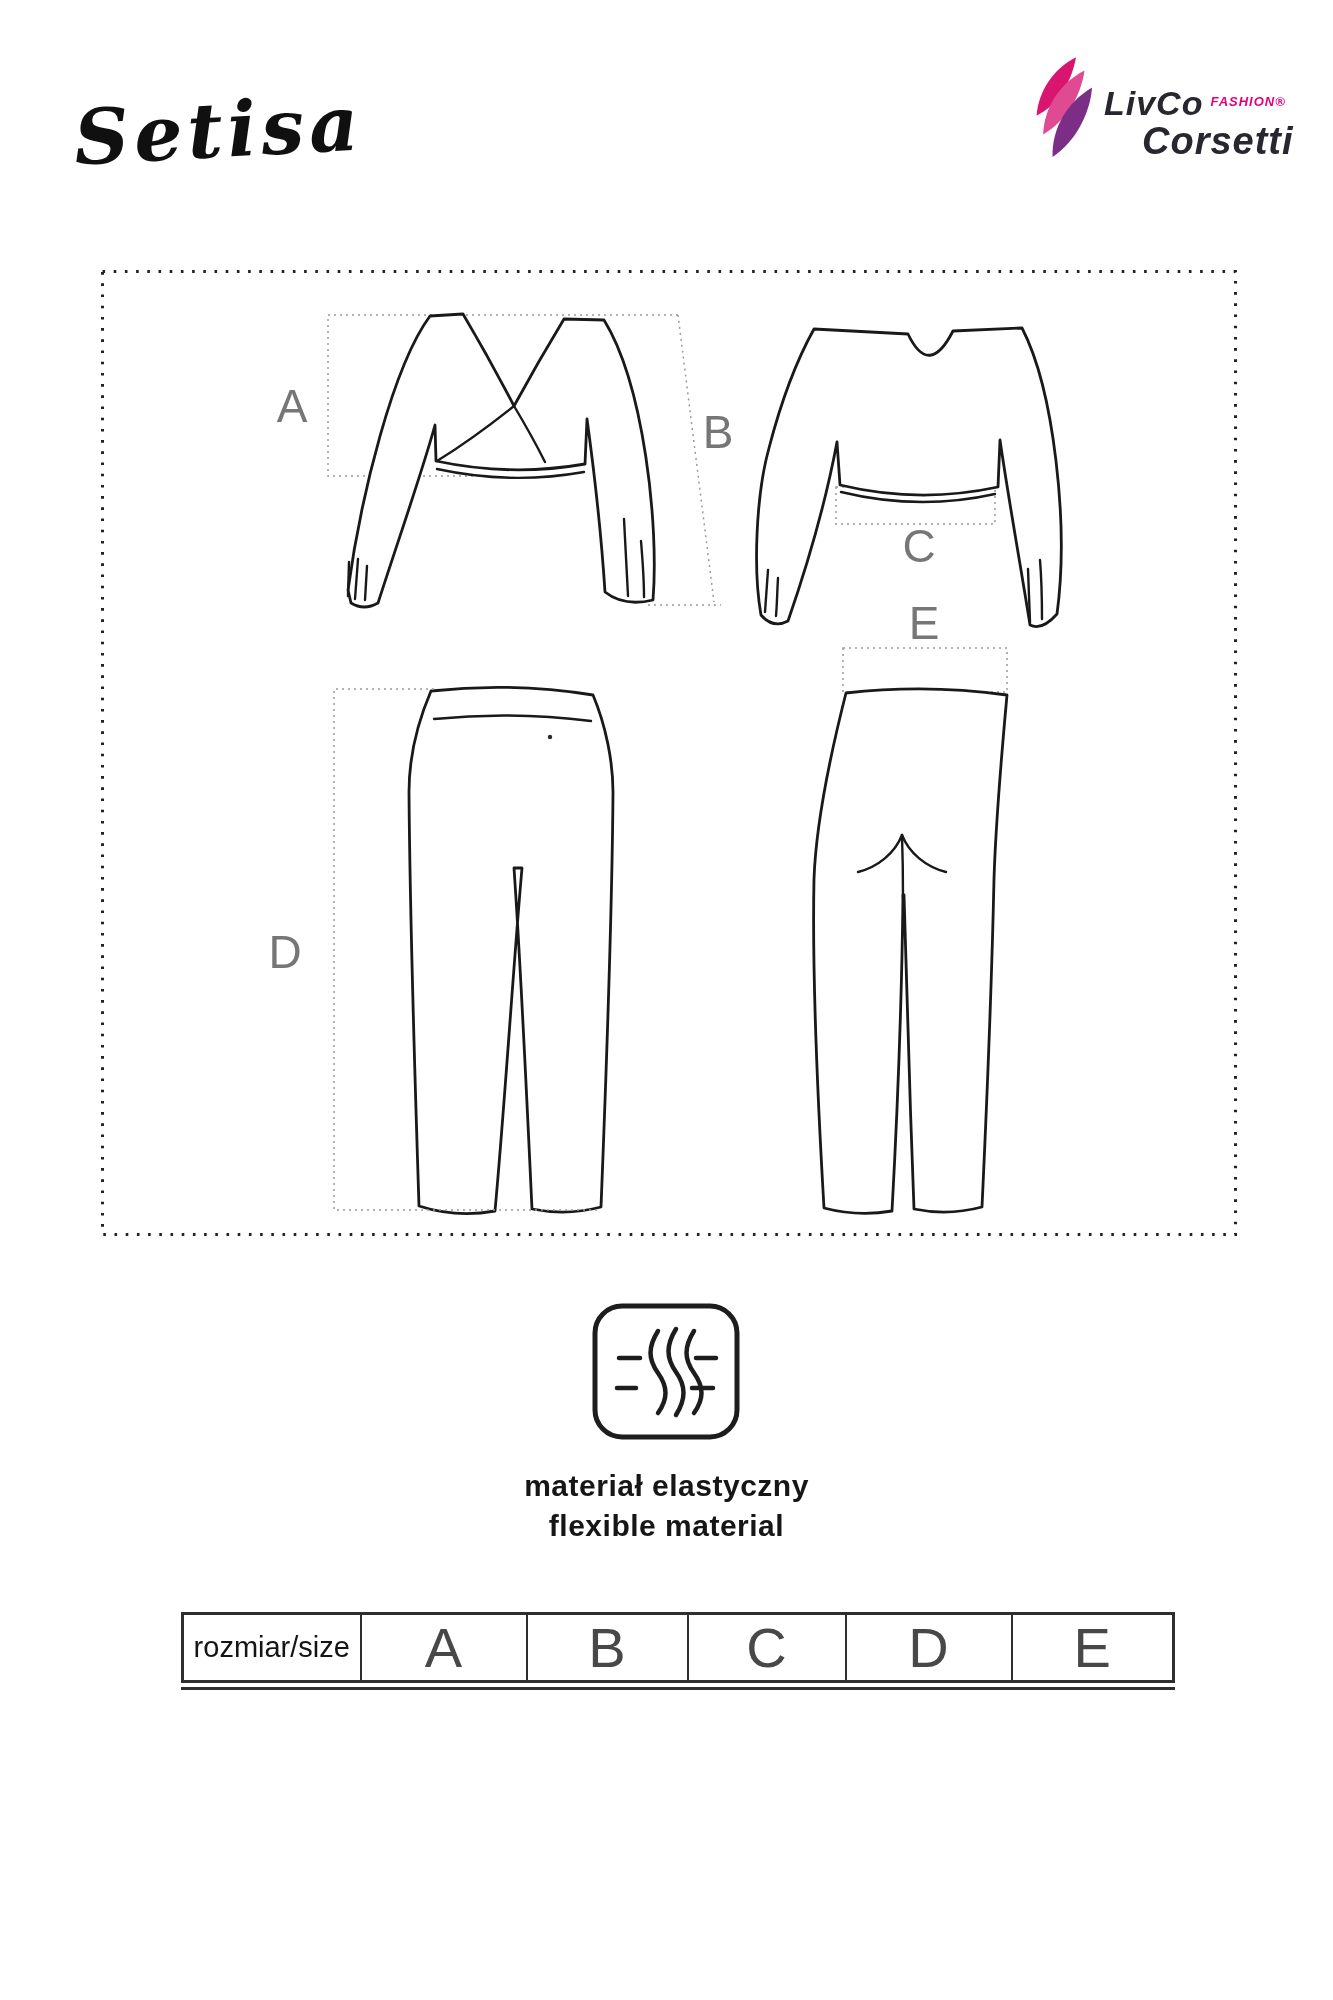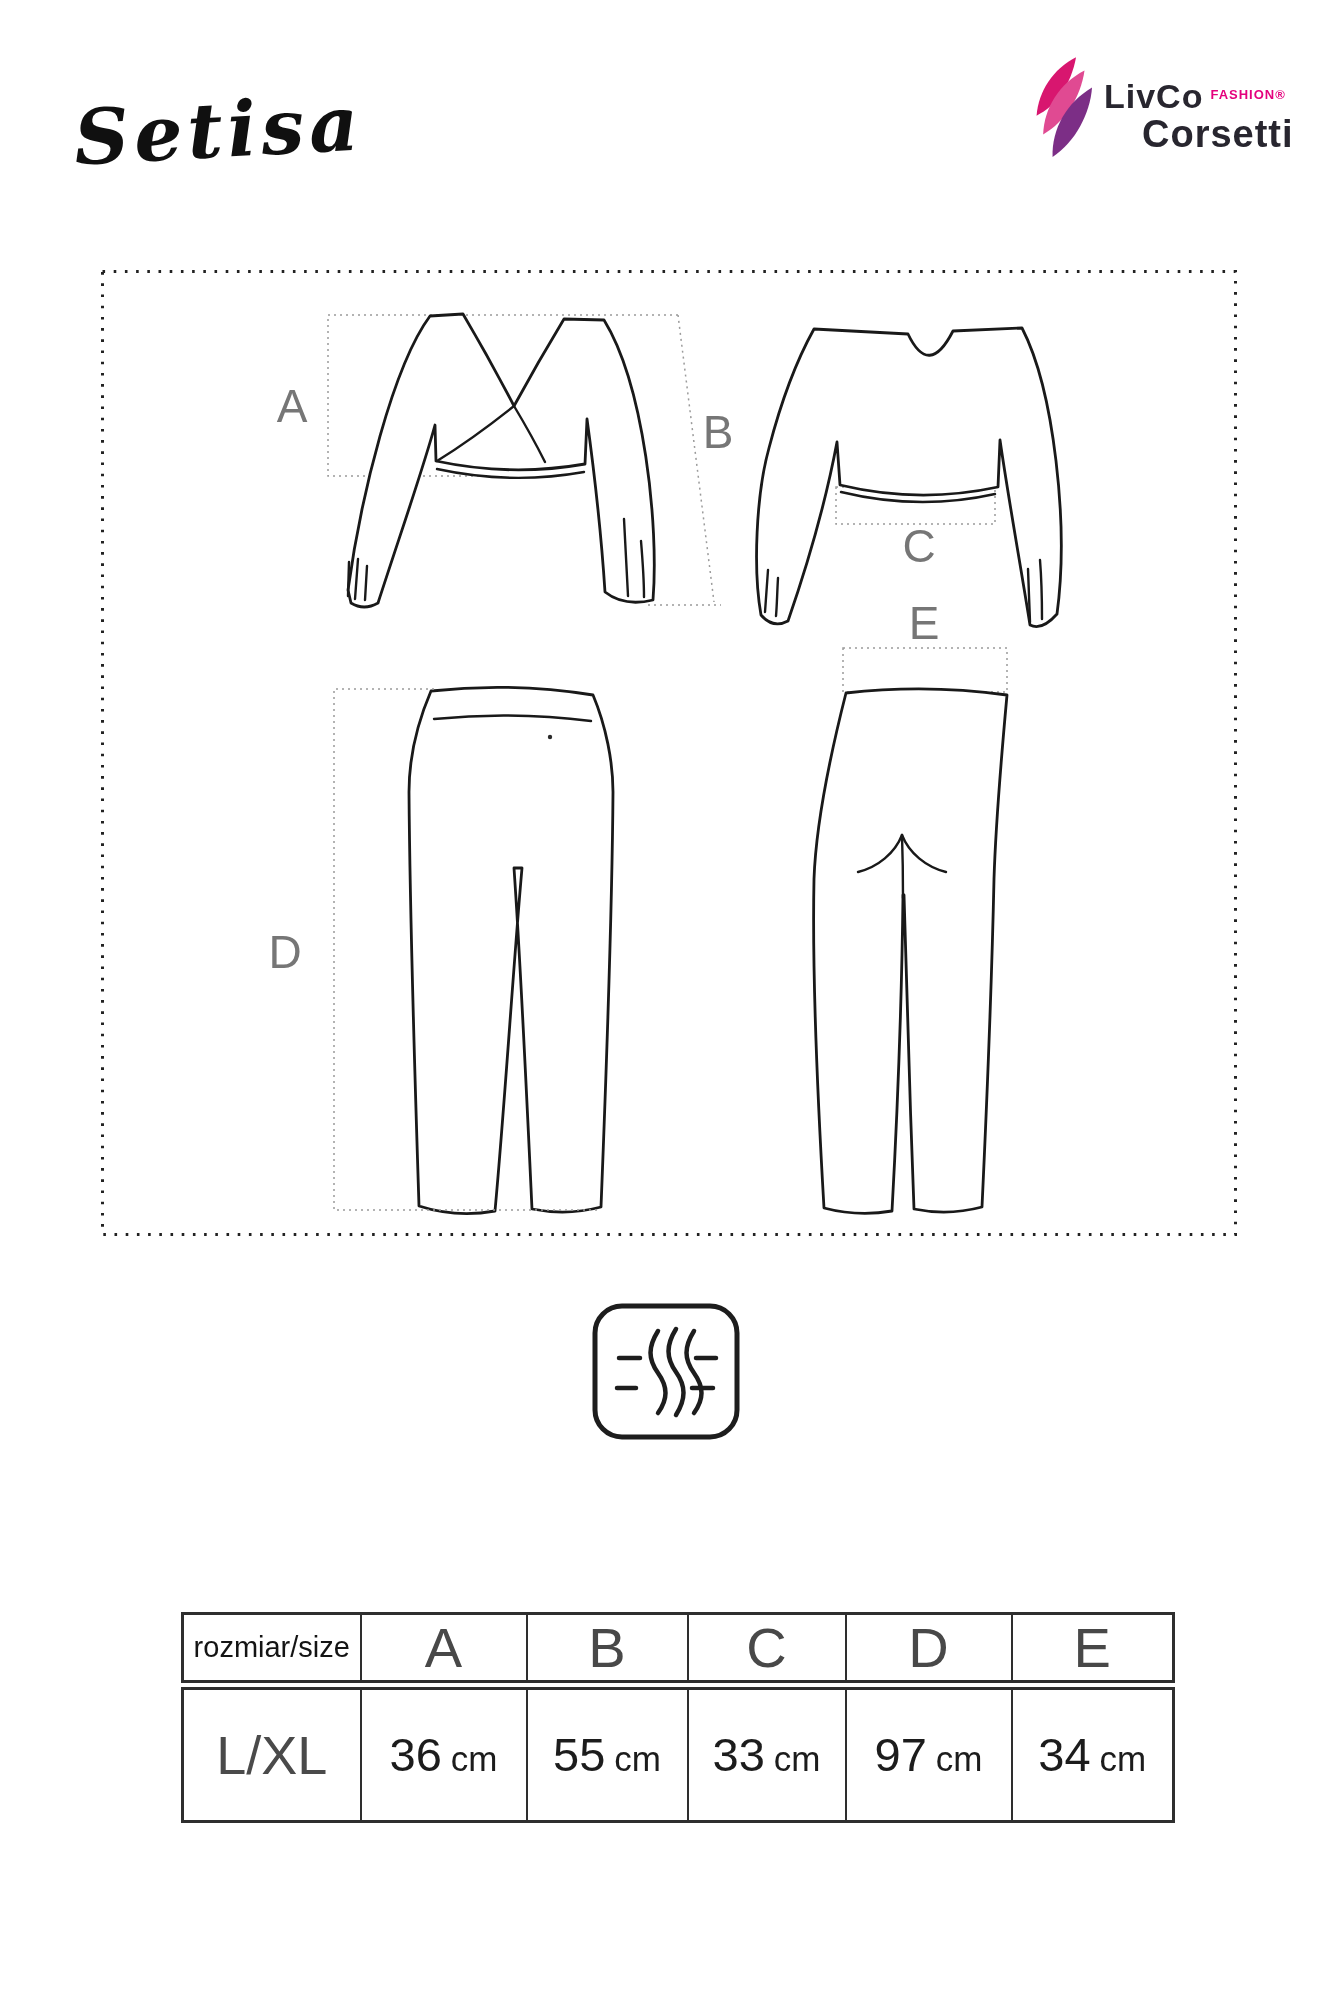--- a/index.html
+++ b/index.html
@@ -9,22 +9,22 @@
   .page{position:absolute;inset:0;background:#fff;}
 
   
   .title{position:absolute;left:74px;top:86px;
          font-family:"DejaVu Serif",serif;font-style:italic;font-weight:bold;
          font-size:76px;color:#101010;letter-spacing:5px;transform:rotate(-3deg);}
 
   
   .logo{position:absolute;left:1014px;top:48px;width:306px;height:128px;}
   .logo .swoosh{position:absolute;left:0;top:2px;width:94px;height:120px;}
-  .logo .lt{position:absolute;left:90px;top:31px;color:#28262f;
-            font-weight:bold;line-height:1;}
+  .logo .lt{position:absolute;left:90px;top:38px;color:#28262f;
+            font-style:italic;font-weight:bold;line-height:1;}
   .logo .r1{font-size:34px;letter-spacing:1px;}
   .logo .fashion{font-size:13px;color:#e4007d;margin-left:7px;vertical-align:9px;letter-spacing:1px;}
   .logo .r2{font-size:38px;margin-left:38px;margin-top:2px;letter-spacing:1px;}
 
   
   .diagram{position:absolute;left:101px;top:270px;width:1136px;height:966px;}
   .diagram svg{display:block;width:100%;height:100%;}
   .garment{fill:#ffffff;stroke:#191919;stroke-width:2.8;stroke-linejoin:round;stroke-linecap:round;}
   .detail{fill:none;stroke:#191919;stroke-width:2.4;stroke-linecap:round;}
   .meas{fill:none;stroke:#9b9b9b;stroke-width:1.5;stroke-dasharray:2 4;}
@@ -148,20 +148,24 @@
       <path d="M66,28 C56,44 56,56 66,70 C76,84 76,96 66,110"></path>
       <path d="M84,26 C74,42 74,55 84,69 C94,83 94,96 84,112"></path>
       <path d="M102,28 C92,44 92,56 102,70 C112,84 112,96 102,110"></path>
       <path d="M27,55 L48,55"></path>
       <path d="M25,85 L44,85"></path>
       <path d="M104,55 L124,55"></path>
       <path d="M100,85 L121,85"></path>
     </g>
   </svg>
 
+  <div class="mat-text">
+    <div>materiał elastyczny</div>
+    <div>flexible material</div>
+  </div>
 
   <table class="size-table">
     <colgroup>
       <col style="width:178px">
         <col style="width:166px">
         <col style="width:161px">
       <col style="width:158px">
         <col style="width:166px">
         <col style="width:162px">
     </colgroup>
@@ -169,24 +173,16 @@
       <tr>
         <th class="corner">rozmiar/size</th>
         <th class="col-head">A</th>
         <th class="col-head">B</th>
         <th class="col-head">C</th>
         <th class="col-head">D</th>
         <th class="col-head">E</th>
       </tr>
     </thead>
     <tbody>
-      <tr class="body-row">
-        <td class="row-head">L/XL</td>
-        <td><span class="num">36</span><span class="unit">cm</span></td>
-        <td><span class="num">55</span><span class="unit">cm</span></td>
-        <td><span class="num">33</span><span class="unit">cm</span></td>
-        <td><span class="num">97</span><span class="unit">cm</span></td>
-        <td><span class="num">34</span><span class="unit">cm</span></td>
-      </tr>
     </tbody>
   </table>
 
 </div>
 
 </body></html>

